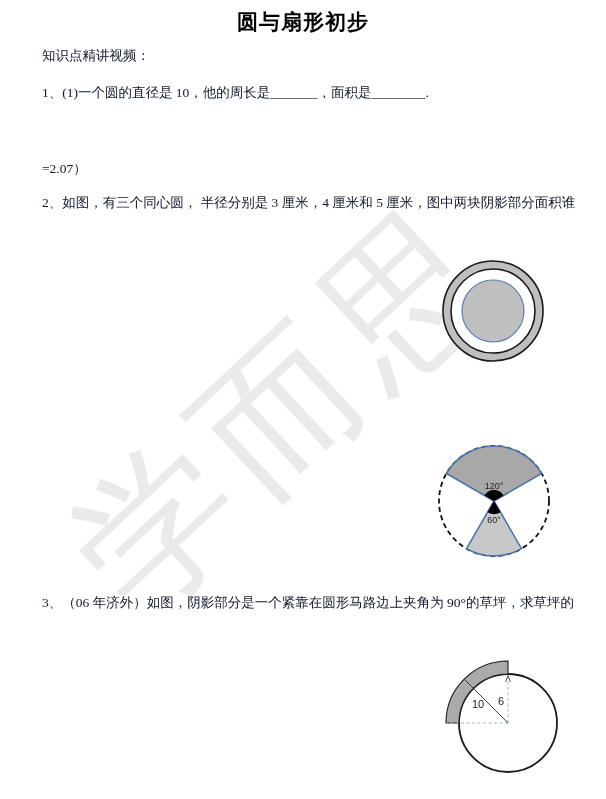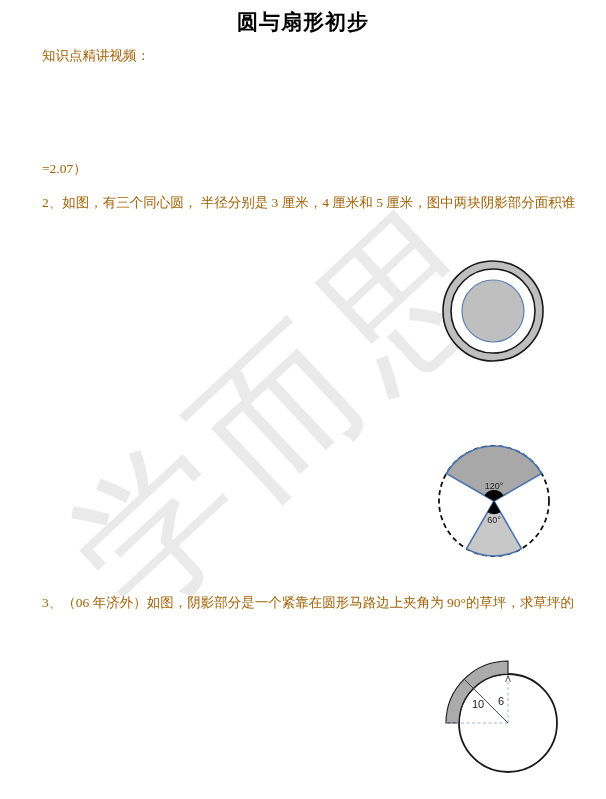--- a/index.html
+++ b/index.html
@@ -31,38 +31,39 @@
   .content{position:absolute;inset:0;z-index:1;border-radius:13px;}
   .title{
     position:absolute;top:8px;left:0;width:606px;
     margin:0;text-align:center;
     font-family:"Liberation Sans","DejaVu Sans",sans-serif;
     font-size:21px;font-weight:bold;color:#000;
     letter-spacing:1px;
   }
   .tline{
     position:absolute;left:42px;
-    font-size:13.5px;color:#a16207;
+    font-size:13.5px;color:#0f172a;
     white-space:pre;line-height:16px;
   }
   .diagram{position:absolute;}
   svg text{font-family:"Liberation Sans","DejaVu Sans",sans-serif;fill:#222;}
 </style>
 </head>
 <body>
 
 <div class="page">
 
   <div class="watermark">学而思</div>
 
   <div class="content">
 
     <h1 class="title">圆与扇形初步</h1>
 
     <div class="tline" style="top:48px">知识点精讲视频：</div>
+    <div class="tline" style="top:85px">1、(1)一个圆的直径是 10，他的周长是_______，面积是________.</div>
     <div class="tline" style="top:161px">=2.07）</div>
     <div class="tline" style="top:195px">2、如图，有三个同心圆， 半径分别是 3 厘米，4 厘米和 5 厘米，图中两块阴影部分面积谁</div>
     <div class="tline" style="top:595px">3、（06 年济外）如图，阴影部分是一个紧靠在圆形马路边上夹角为 90°的草坪，求草坪的</div>
 
     <svg class="diagram" style="left:435px;top:258px" width="118" height="108" viewBox="0 0 118 108">
       <circle cx="58" cy="53" r="50" fill="#BFBFBF" stroke="#1a1a1a" stroke-width="1.6"></circle>
       <circle cx="58" cy="53" r="42" fill="#ffffff" stroke="#1a1a1a" stroke-width="1.6"></circle>
       <circle cx="58" cy="53" r="31" fill="#BFBFBF" stroke="#5b7fb5" stroke-width="1.2"></circle>
     </svg>
 

